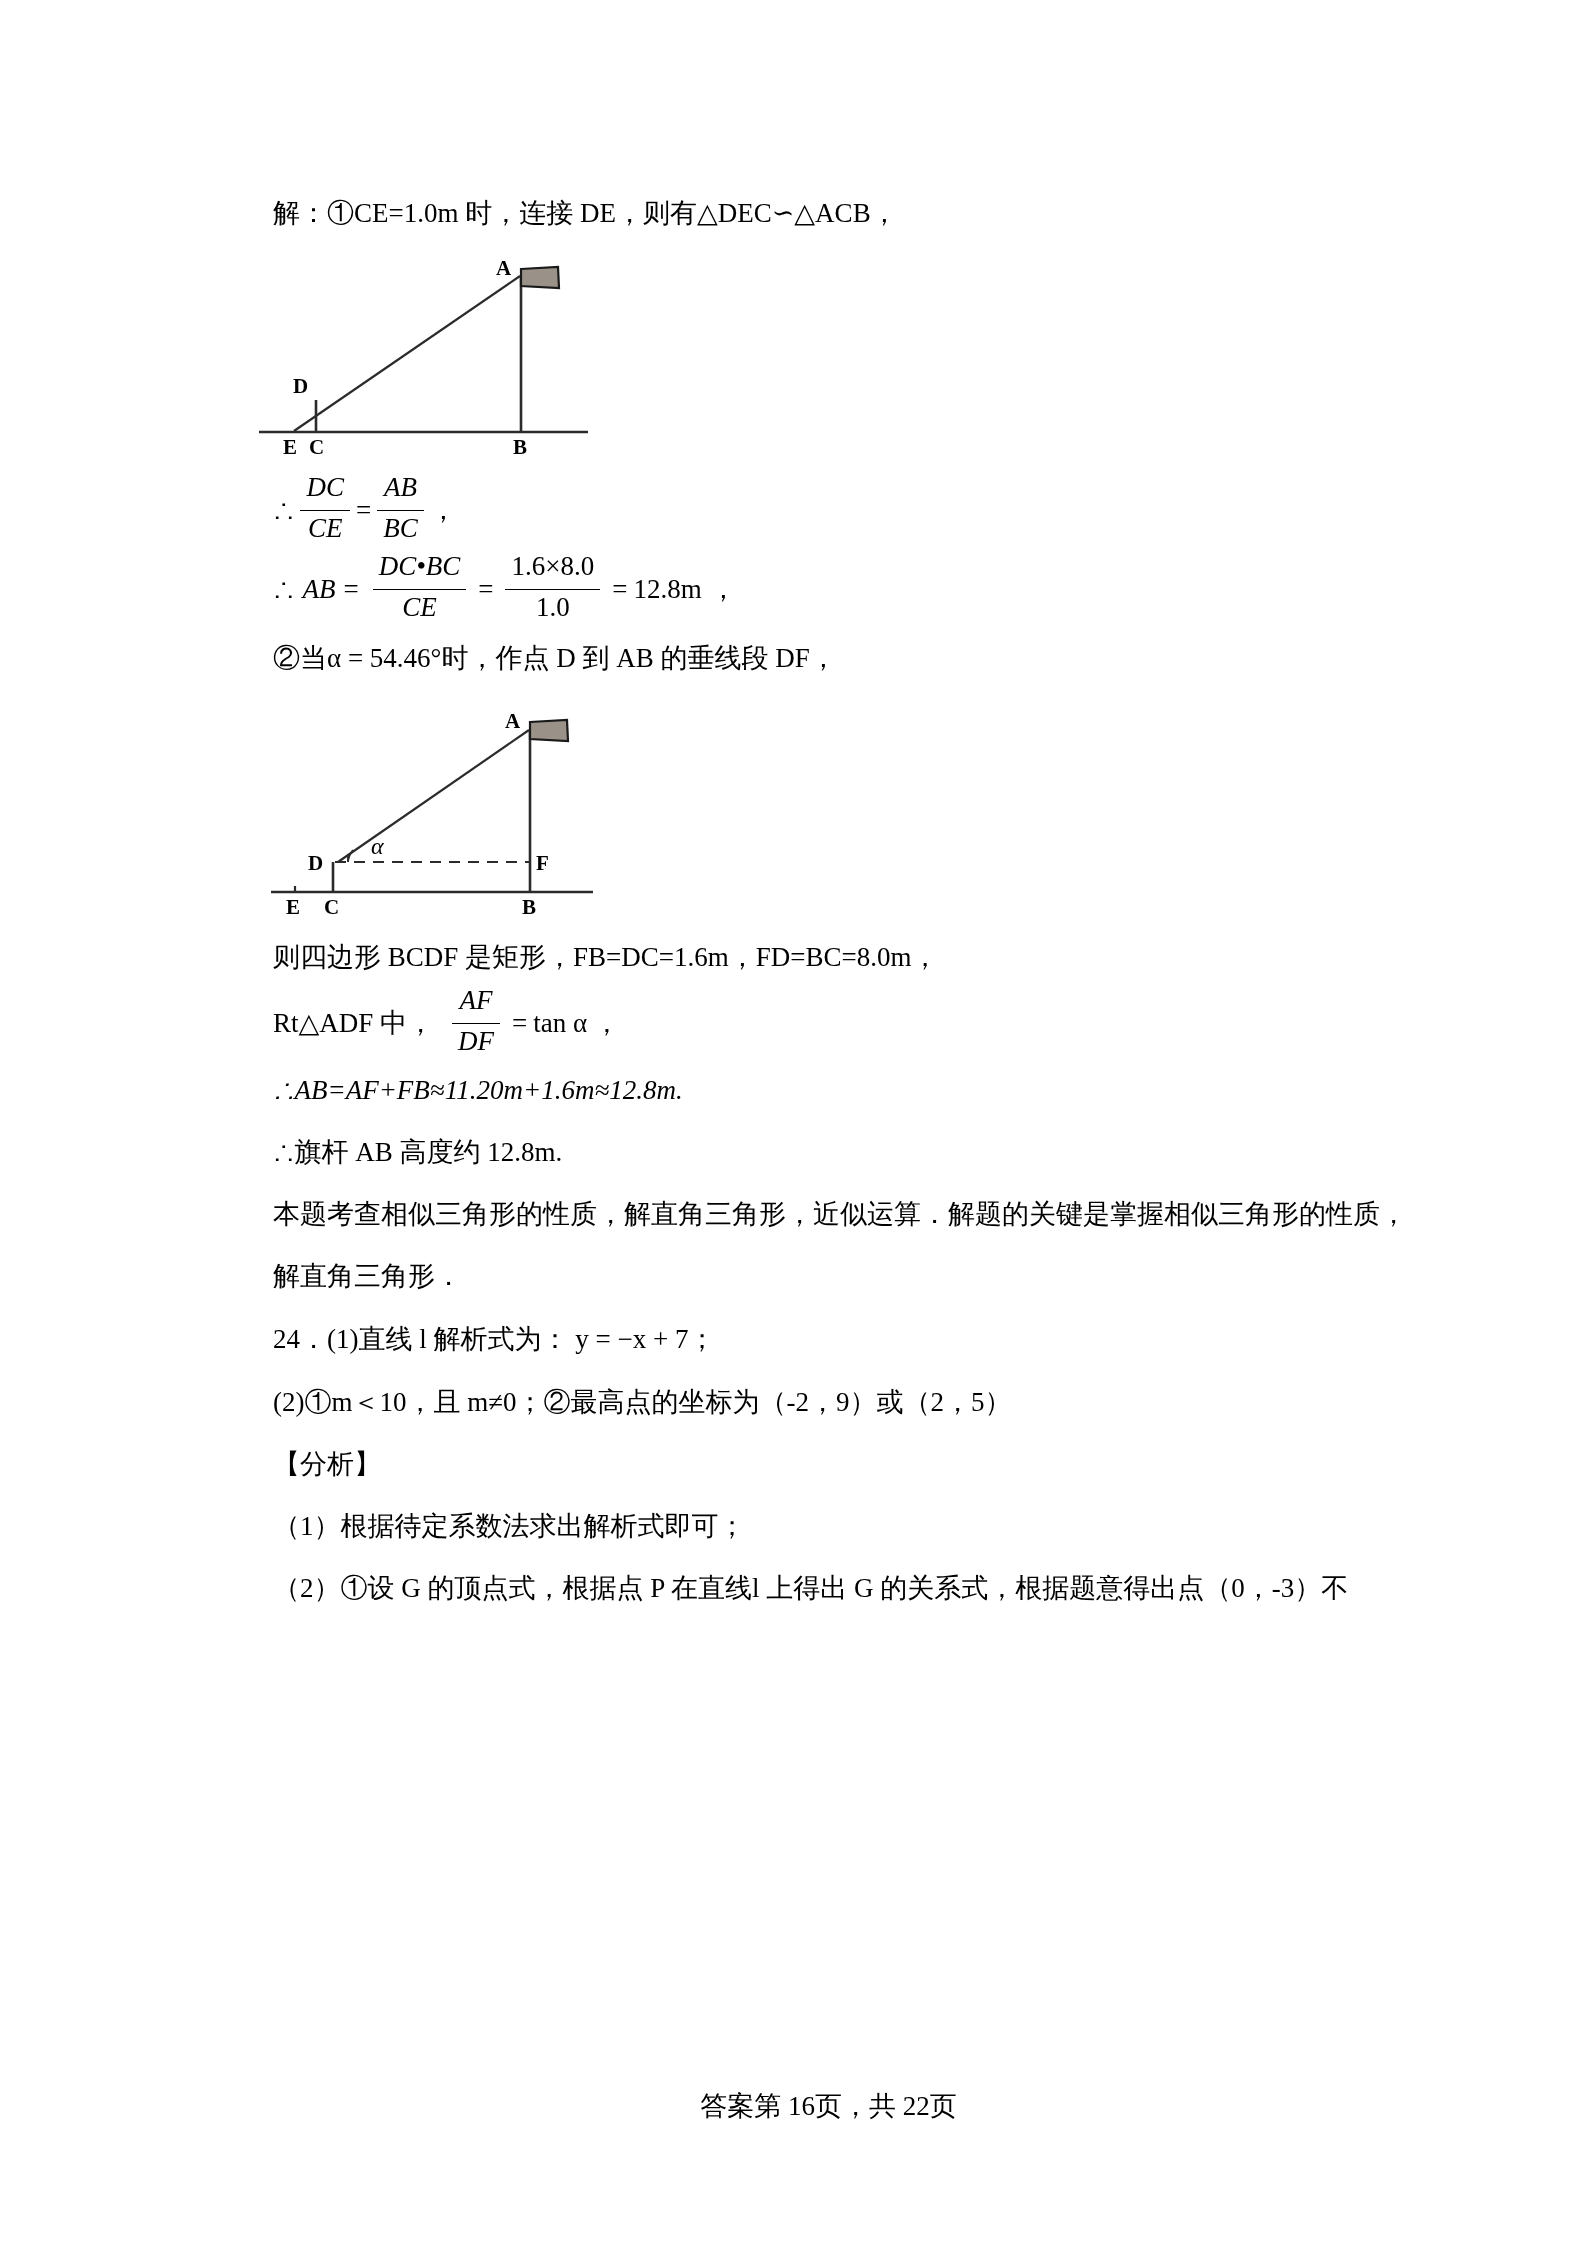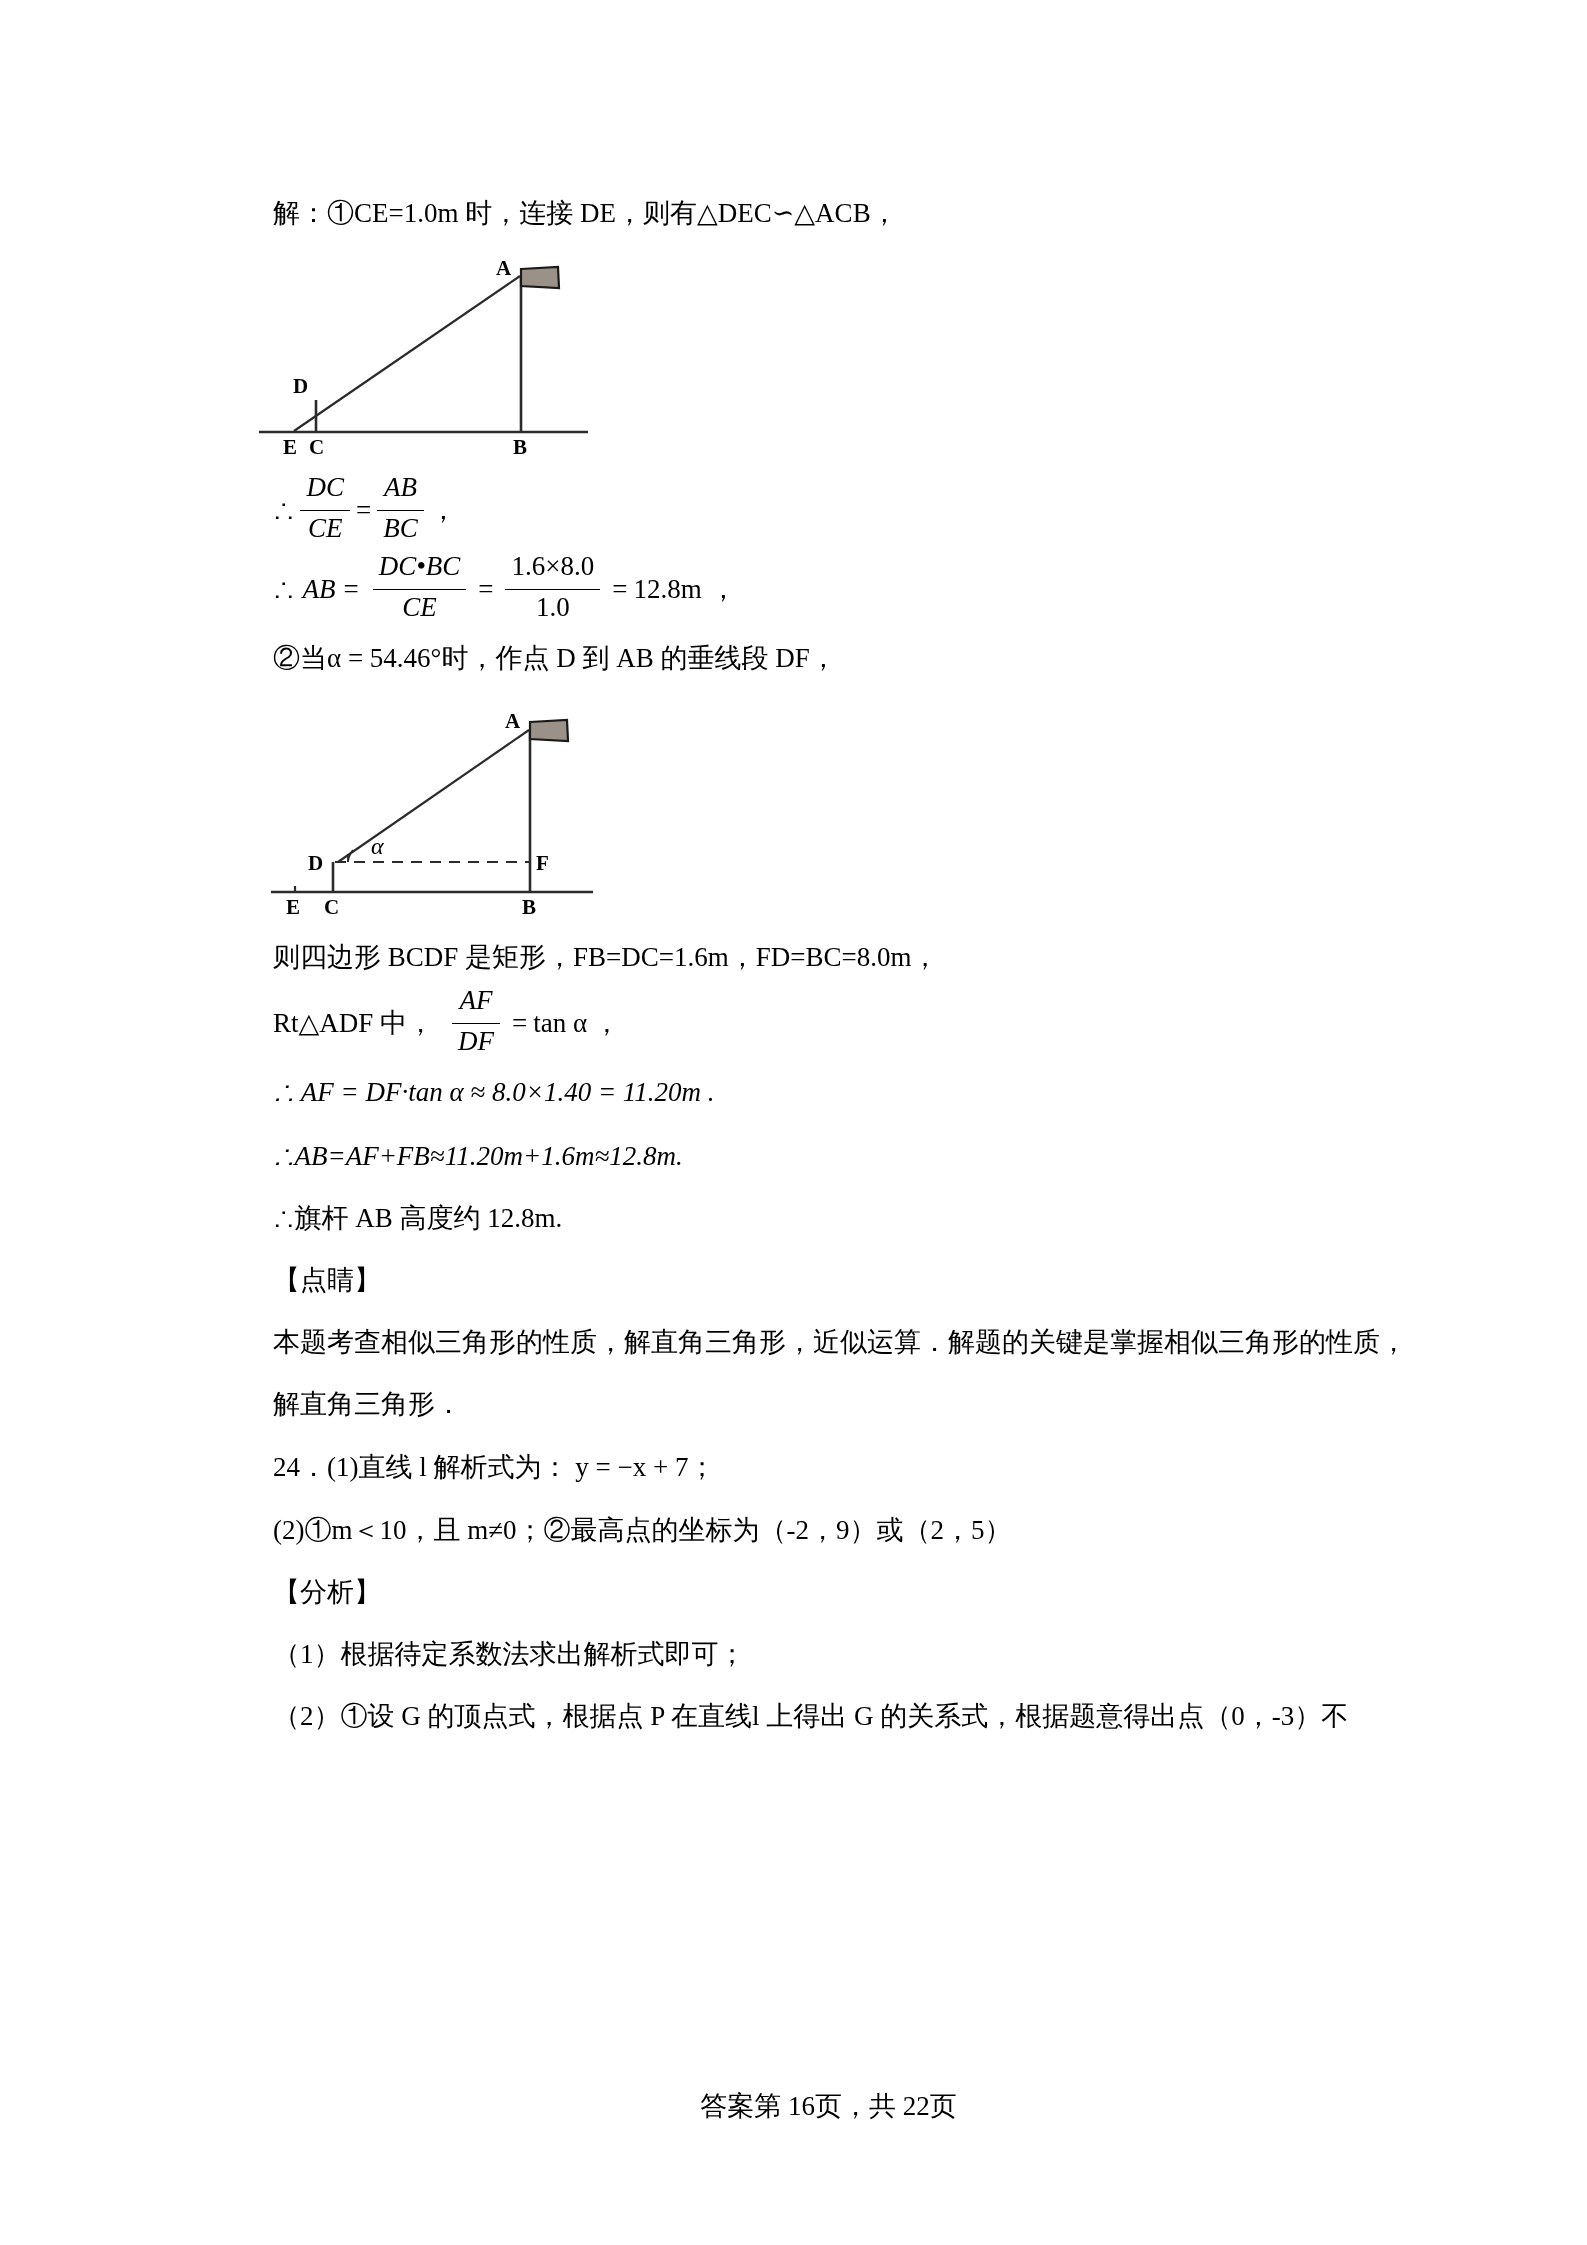--- a/index.html
+++ b/index.html
@@ -197,35 +197,29 @@
       <span>Rt△ADF 中，</span>
       <span class="frac" style="margin-left:18px;">
         <span class="num">AF</span>
         <span class="den">DF</span>
       </span>
       <span style="margin:0 6px;">=</span>
       <span>tan α</span>
       <span style="margin-left:6px;">，</span>
     </div>
 
-    <div class="para" style="line-height:66px;">
-      <span class="it">∴ AF = DF·tan α ≈ 8.0×1.40 = 11.20m .</span>
-    </div>
 
     <div class="para" style="line-height:62px;">
       <span class="it">∴AB=AF+FB≈11.20m+1.6m≈12.8m.</span>
     </div>
 
     <div class="para" style="line-height:62px;">
       <span>∴旗杆 AB 高度约 12.8m.</span>
     </div>
 
-    <div class="para" style="line-height:62px;">
-      <span>【点睛】</span>
-    </div>
 
     <div class="para-wrap" style="width:1160px;">
       <span>本题考查相似三角形的性质，解直角三角形，近似运算．解题的关键是掌握相似三角形的性质，解直角三角形．</span>
     </div>
 
     <div class="para" style="line-height:64px;">
       <span>24．(1)直线 l 解析式为： y = −x + 7；</span>
     </div>
 
     <div class="para" style="line-height:62px;">

